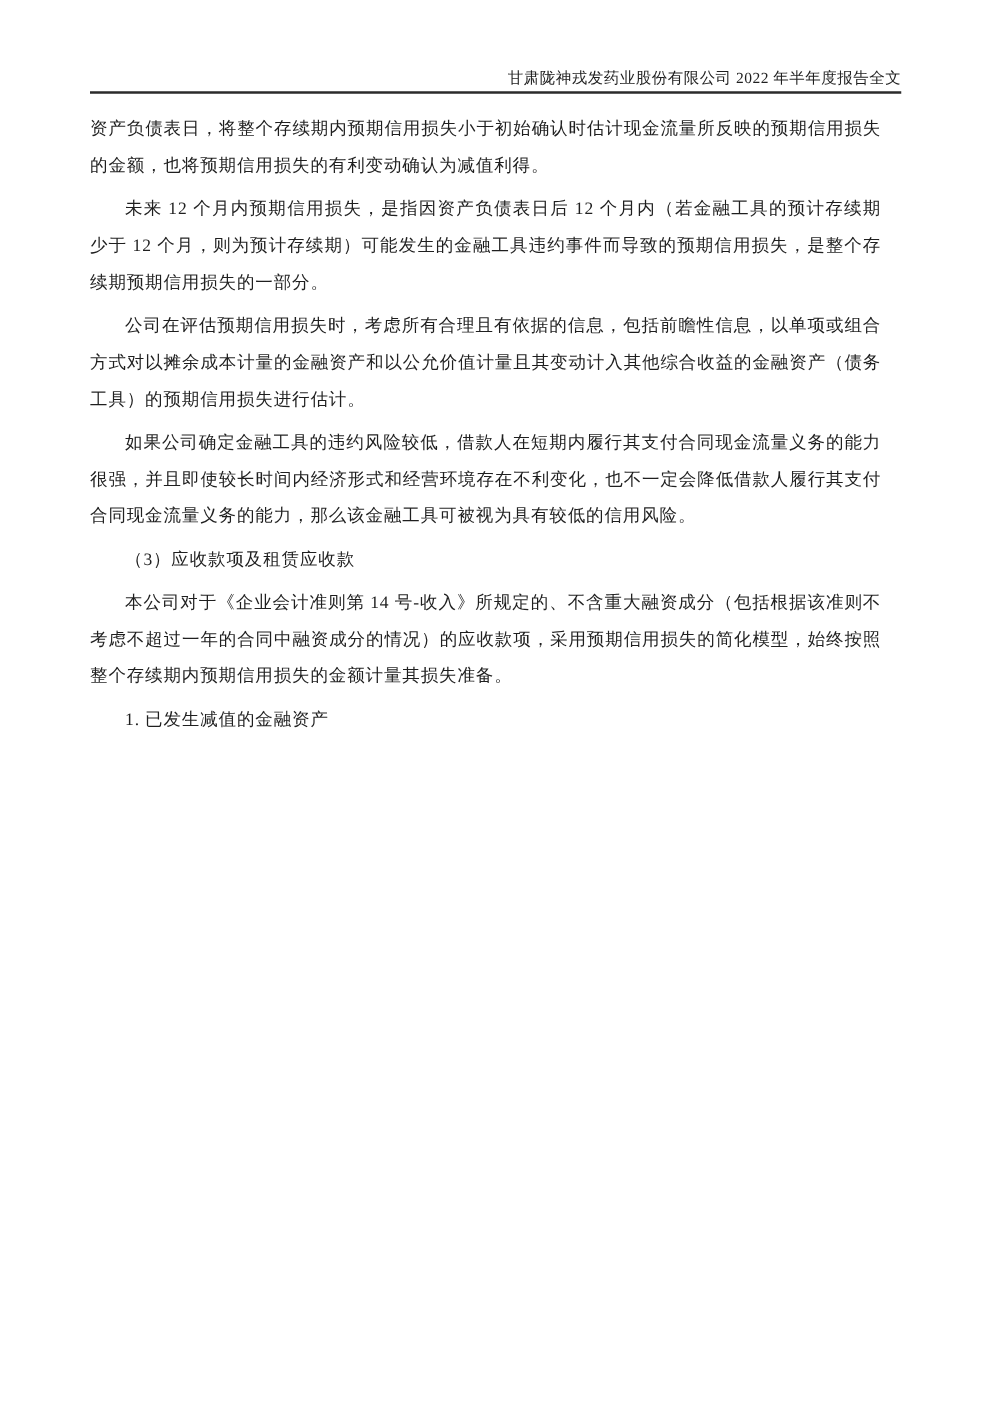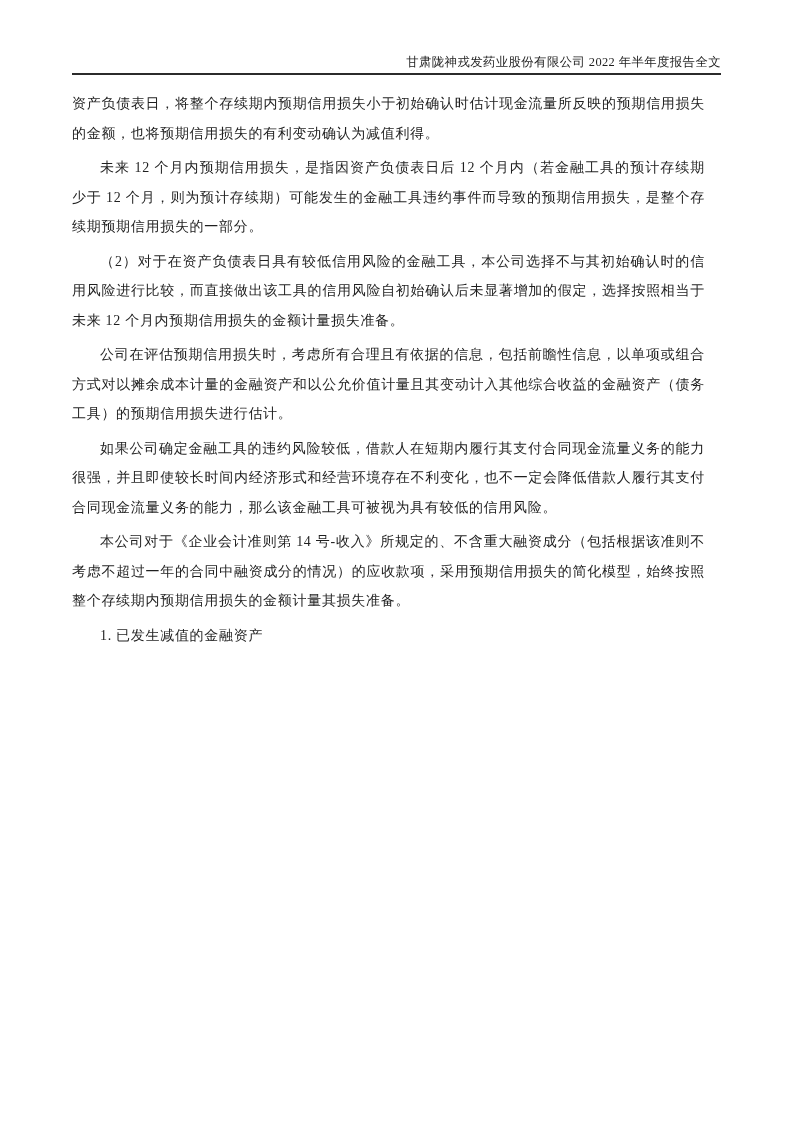--- a/index.html
+++ b/index.html
@@ -69,23 +69,23 @@
 
 <div class="page">
   <div class="header">
     <div class="header-title">甘肃陇神戎发药业股份有限公司 2022 年半年度报告全文</div>
     <div class="header-rule"></div>
   </div>
 
   <div class="content">
       <p class="para no-indent">资产负债表日，将整个存续期内预期信用损失小于初始确认时估计现金流量所反映的预期信用损失的金额，也将预期信用损失的有利变动确认为减值利得。</p>
       <p class="para">未来 12 个月内预期信用损失，是指因资产负债表日后 12 个月内（若金融工具的预计存续期少于 12 个月，则为预计存续期）可能发生的金融工具违约事件而导致的预期信用损失，是整个存续期预期信用损失的一部分。</p>
-      <p class="para">（2）对于在资产负债表日具有较低信用风险的金融工具，本公司选择不与其初始确认时的信用风险进行比较，而直接做出该工具的信用风险自初始确认后未显著增加的假定，选择按照相当于未来 12 个月内预期信用损失的金额计量损失准备。</p>
       <p class="para">公司在评估预期信用损失时，考虑所有合理且有依据的信息，包括前瞻性信息，以单项或组合方式对以摊余成本计量的金融资产和以公允价值计量且其变动计入其他综合收益的金融资产（债务工具）的预期信用损失进行估计。</p>
       <p class="para">如果公司确定金融工具的违约风险较低，借款人在短期内履行其支付合同现金流量义务的能力很强，并且即使较长时间内经济形式和经营环境存在不利变化，也不一定会降低借款人履行其支付合同现金流量义务的能力，那么该金融工具可被视为具有较低的信用风险。</p>
+      <p class="para">（3）应收款项及租赁应收款</p>
       <p class="para">本公司对于《企业会计准则第 14 号-收入》所规定的、不含重大融资成分（包括根据该准则不考虑不超过一年的合同中融资成分的情况）的应收款项，采用预期信用损失的简化模型，始终按照整个存续期内预期信用损失的金额计量其损失准备。</p>
       <p class="para">1. 已发生减值的金融资产</p>
     </div>
 
   <div class="footer">
     <span class="page-number">69</span>
   </div>
 </div>
 
 </body></html>

